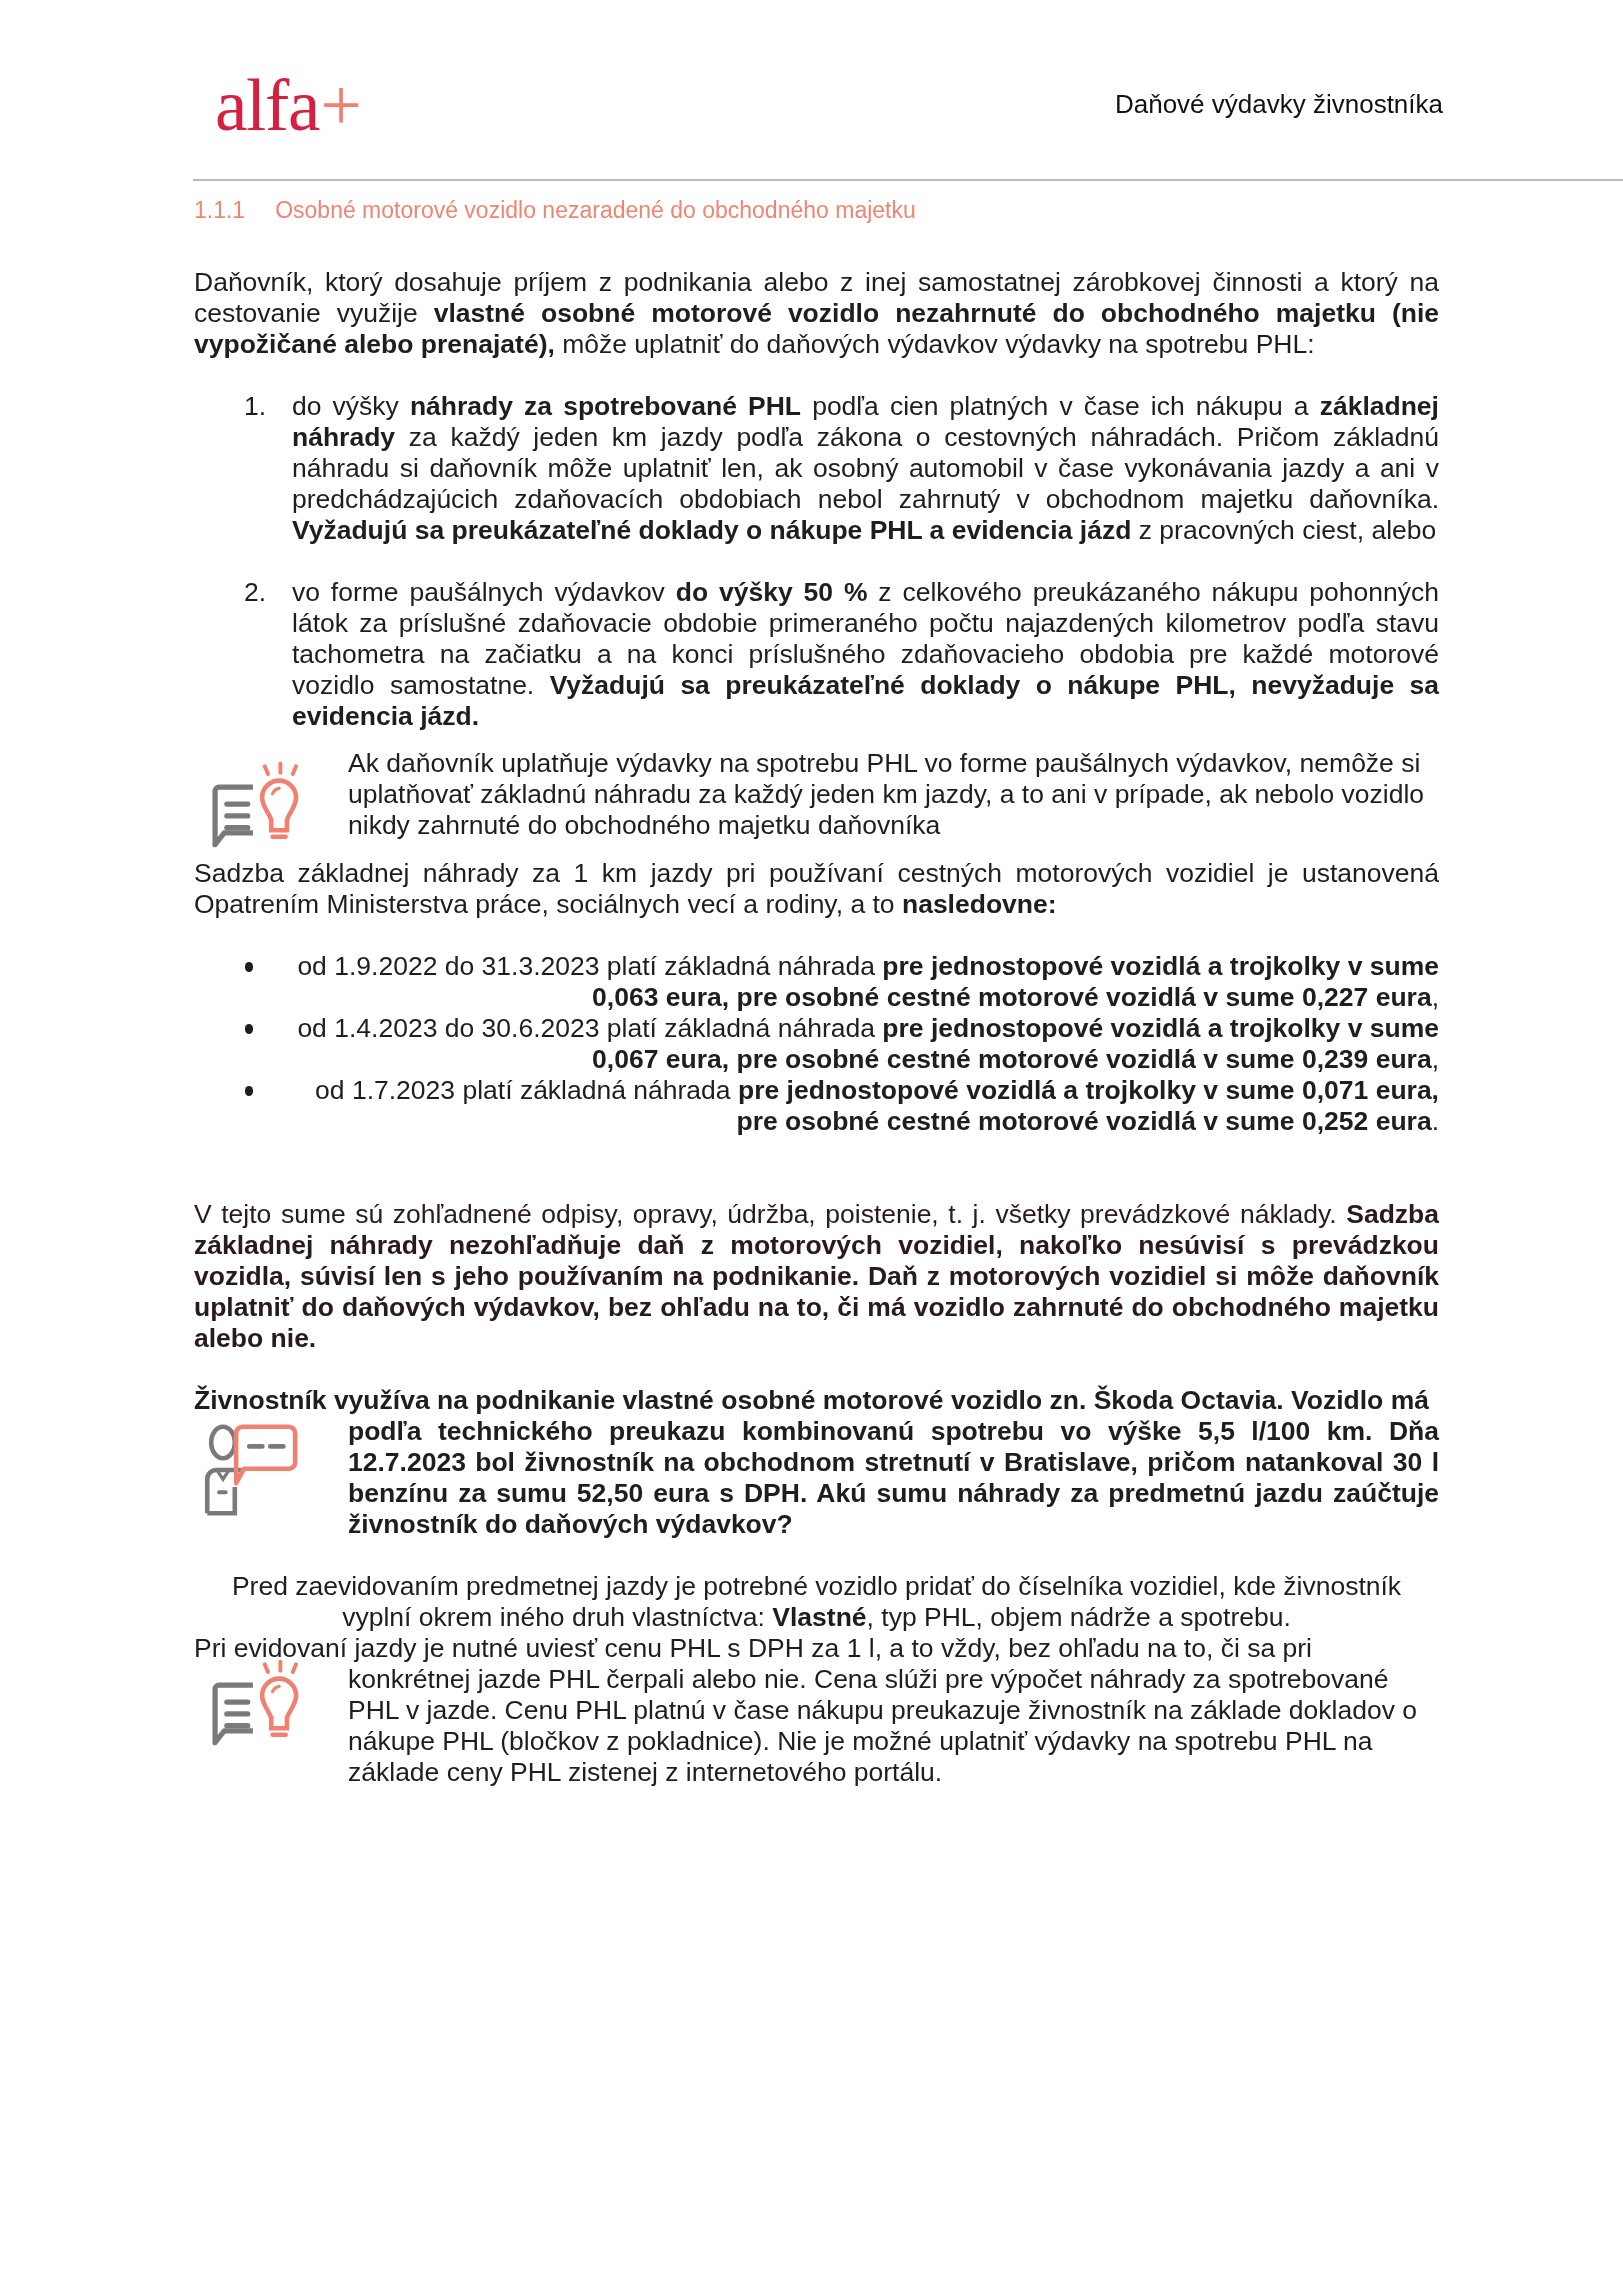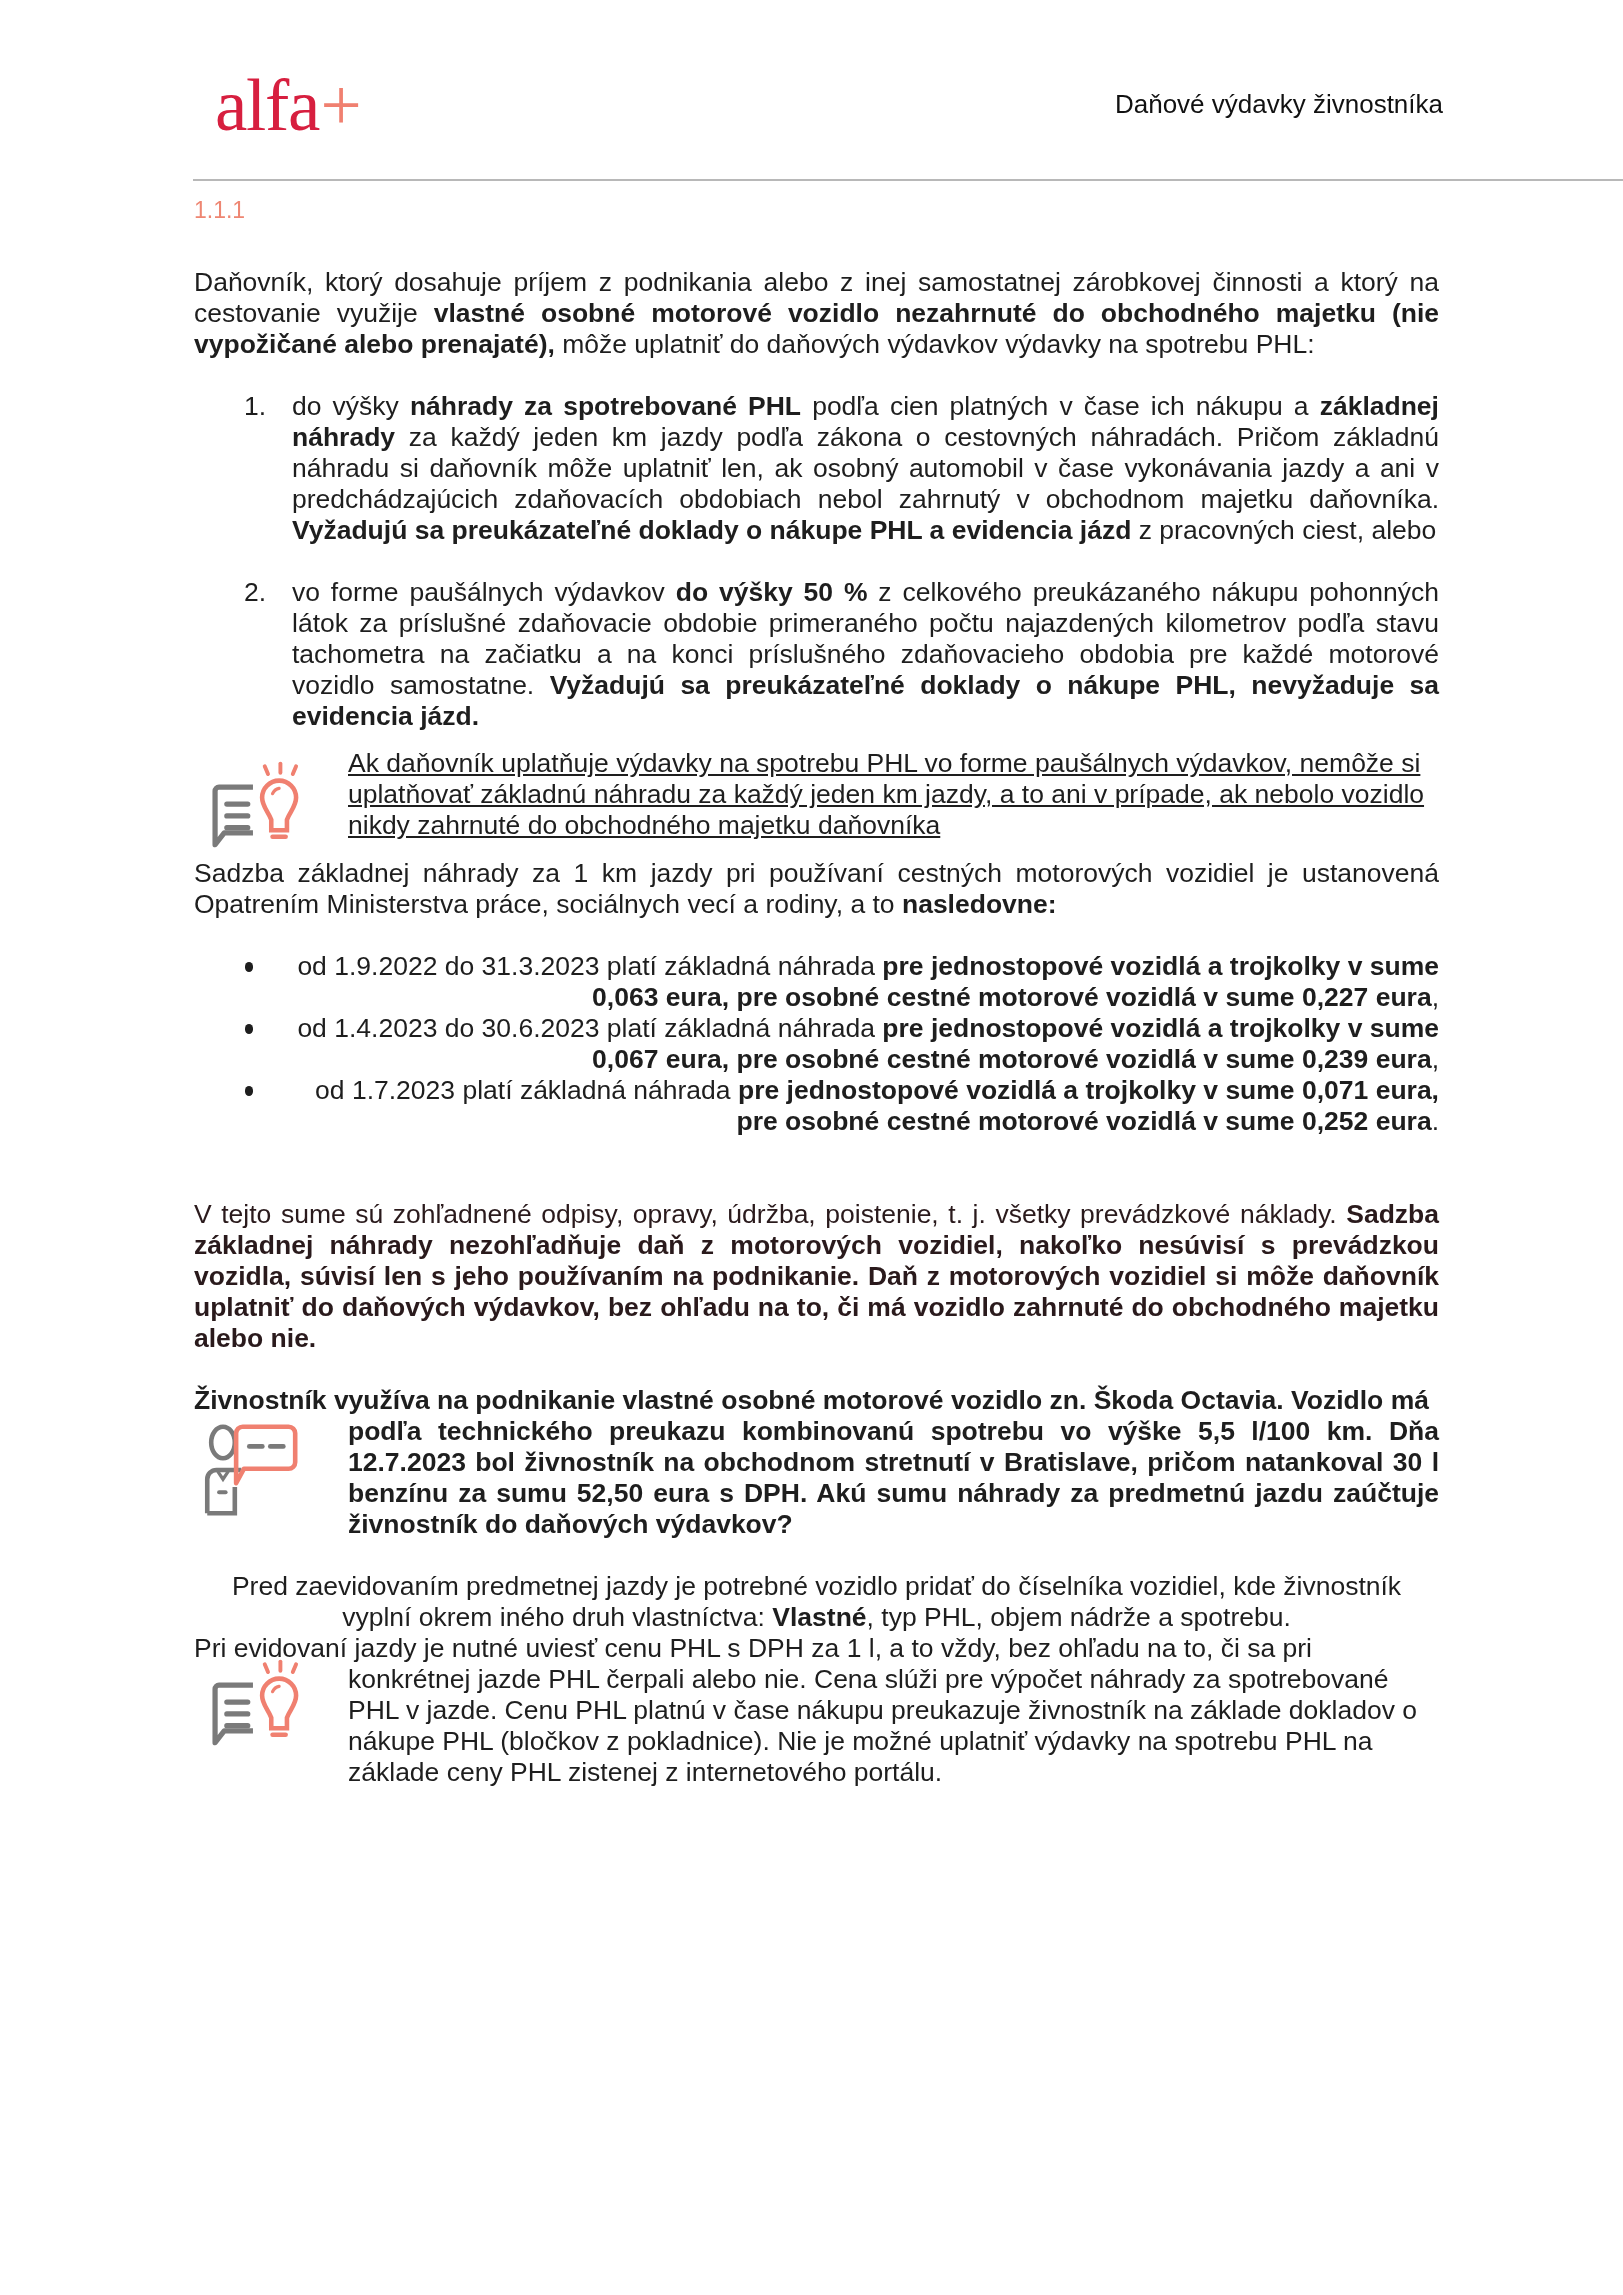--- a/index.html
+++ b/index.html
@@ -25,21 +25,21 @@
 
   ol.num-list { list-style: none; margin: 0; padding: 0; }
   ol.num-list li { position: relative; padding-left: 98px; text-align: justify; margin: 0; }
   ol.num-list li .marker { position: absolute; left: 50px; top: 0; }
   ol.num-list li + li { margin-top: 31px; }
 
   ul.bullets { list-style: none; margin: 0; padding: 0; }
   ul.bullets li { position: relative; padding-left: 98px; text-align: right; }
   ul.bullets li .dot { position: absolute; left: 51px; top: 11.8px; width: 7.9px; height: 9.2px; background: #1e1e1e; border-radius: 50%; }
 
-  .tip { position: relative; padding-left: 154px; text-decoration: underline; }
+  .tip { position: relative; padding-left: 154px; }
   .tip .icon { position: absolute; left: 13px; top: 13px; width: 105px; height: 98px; }
   .brown { color: #2a1a1c; }
 
   .example { position: relative; }
   .example .line1 { text-align: justify; }
   .example .rest { padding-left: 154px; text-align: justify; }
   .example .icon { position: absolute; left: 7.9px; top: 39px; width: 105px; height: 92px; }
 
   .tip2 { position: relative; }
   .tip2 .rest { padding-left: 154px; }
@@ -54,20 +54,21 @@
     <span class="alfa">alfa</span>
       <span class="plus">+</span>
   </div>
   <div class="header-title">Daňové výdavky živnostníka</div>
   <div class="header-rule"></div>
 
   <div class="content">
 
     <h2 class="section-title">
       <span class="num">1.1.1</span>
+      <span>Osobné motorové vozidlo nezaradené do obchodného majetku</span>
     </h2>
 
     <p><span>Daňovník, ktorý dosahuje príjem z podnikania alebo z inej samostatnej zárobkovej činnosti a ktorý na cestovanie využije </span><b>vlastné osobné motorové vozidlo nezahrnuté do obchodného majetku (nie vypožičané alebo prenajaté),</b><span> môže uplatniť do daňových výdavkov výdavky na spotrebu PHL:</span></p>
 
     <div class="gap"></div>
 
     <ol class="num-list">
       <li>
         <span class="marker">1.</span><span>do výšky </span><b>náhrady za spotrebované PHL</b><span> podľa cien platných v čase ich nákupu a </span><b>základnej náhrady</b><span> za každý jeden km jazdy podľa zákona o cestovných náhradách. Pričom základnú náhradu si daňovník môže uplatniť len, ak osobný automobil v čase vykonávania jazdy a ani v predchádzajúcich zdaňovacích obdobiach nebol zahrnutý v obchodnom majetku daňovníka. </span><b>Vyžadujú sa preukázateľné doklady o nákupe PHL a evidencia jázd</b><span> z pracovných ciest, alebo</span>
       </li>

